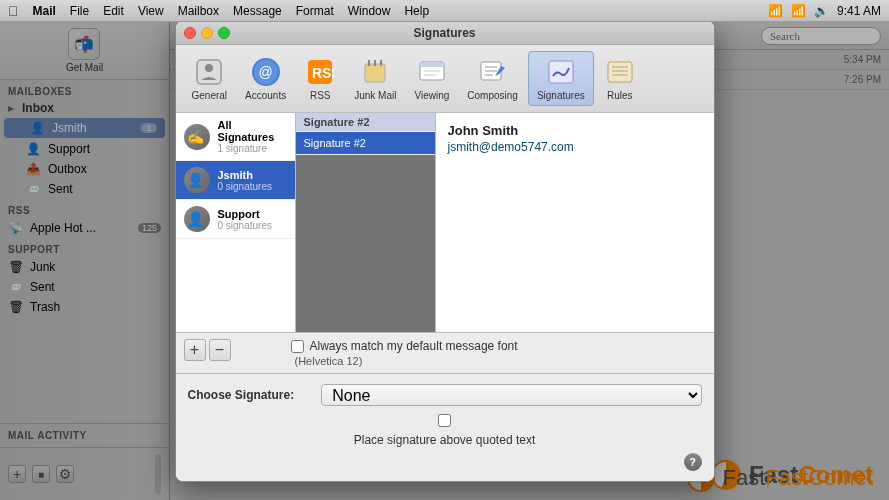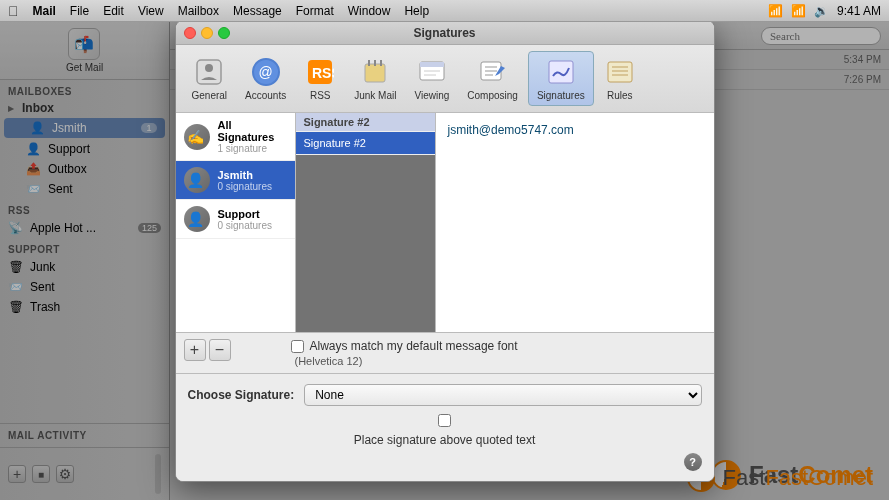--- a/index.html
+++ b/index.html
@@ -419,31 +419,31 @@
       display: block;
     }
 
     .dialog-bottom {
       padding: 10px 12px;
       background: #ececec;
     }
     .choose-sig-row {
       display: flex;
       align-items: center;
-      gap: 10px;
+      gap: 27px;
       margin-bottom: 8px;
     }
     .choose-sig-label { font-size: 12px; color: #333; font-weight: bold; }
     .choose-sig-select {
       flex: 1;
       height: 22px;
       border: 1px solid #aaa;
       border-radius: 4px;
       background: linear-gradient(to bottom, #fafafa, #e8e8e8);
-      font-size: 12px;
+      font-size: 16px;
       padding: 0 6px;
       appearance: auto;
     }
 
     .place-sig-row {
       display: flex;
       align-items: center;
       gap: 6px;
       flex-direction: column;
     }
@@ -726,20 +726,21 @@
           </div>
         </div>
       </div>
 
       <div class="signatures-panel">
         <div class="sig-item" style="background:#c8d0e8;font-size:11px;color:#444;font-weight:bold;padding:3px 8px;">Signature #2</div>
         <div class="sig-item selected">Signature #2</div>
       </div>
 
       <div class="signature-preview">
+        <div class="sig-preview-name">John Smith</div>
         <div class="sig-preview-email">jsmith@demo5747.com</div>
       </div>
     </div>
 
     <div class="footer-controls" style="padding:6px 8px;border-bottom:1px solid #bbb;">
       <div style="display:flex;align-items:center;gap:3px;">
         <div class="add-remove-btn">+</div>
         <div class="add-remove-btn">−</div>
       </div>
       <div style="margin-left:20px;display:flex;flex-direction:column;gap:2px;">

